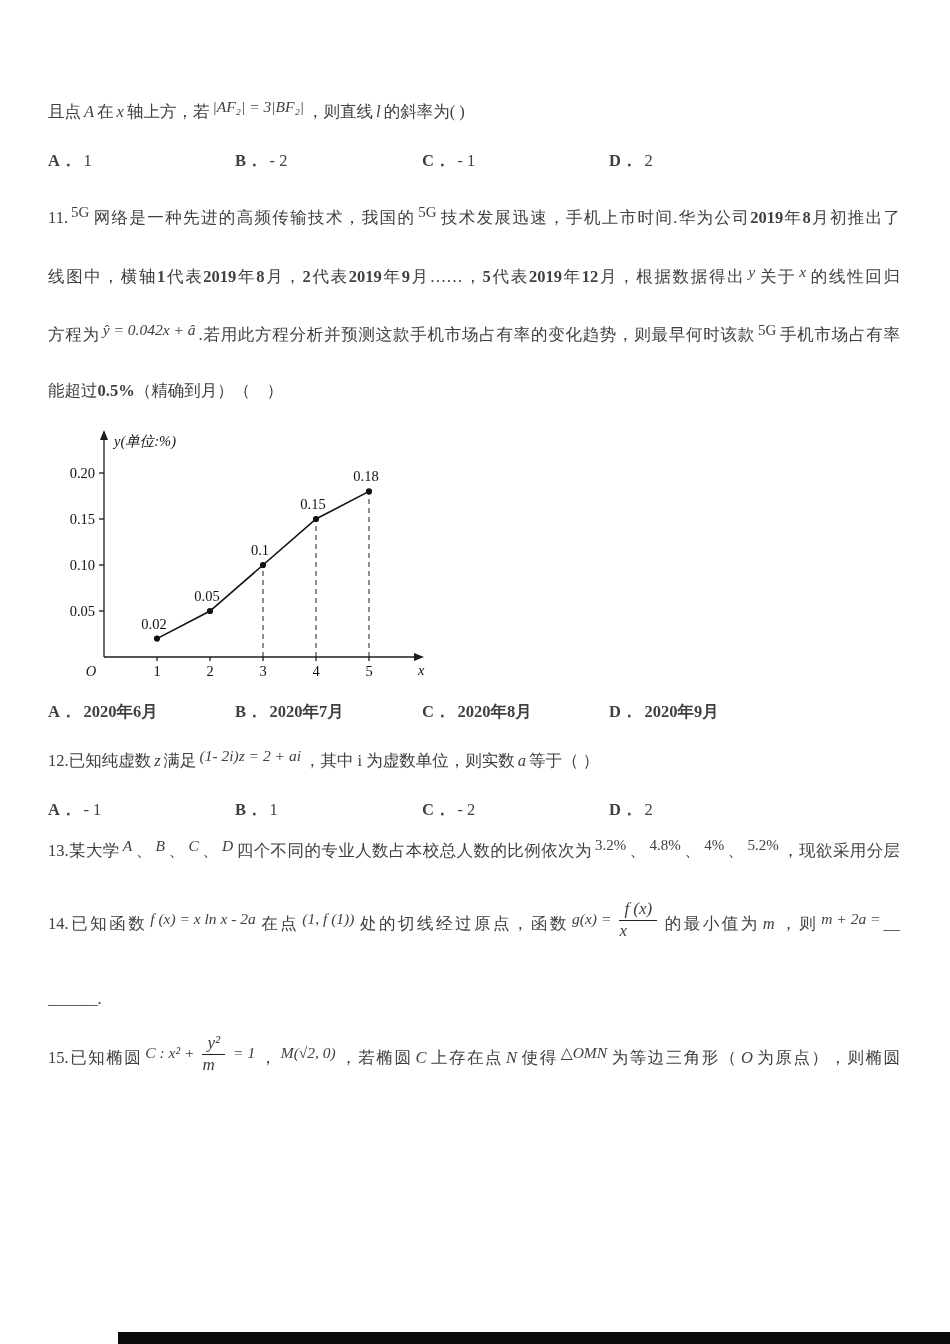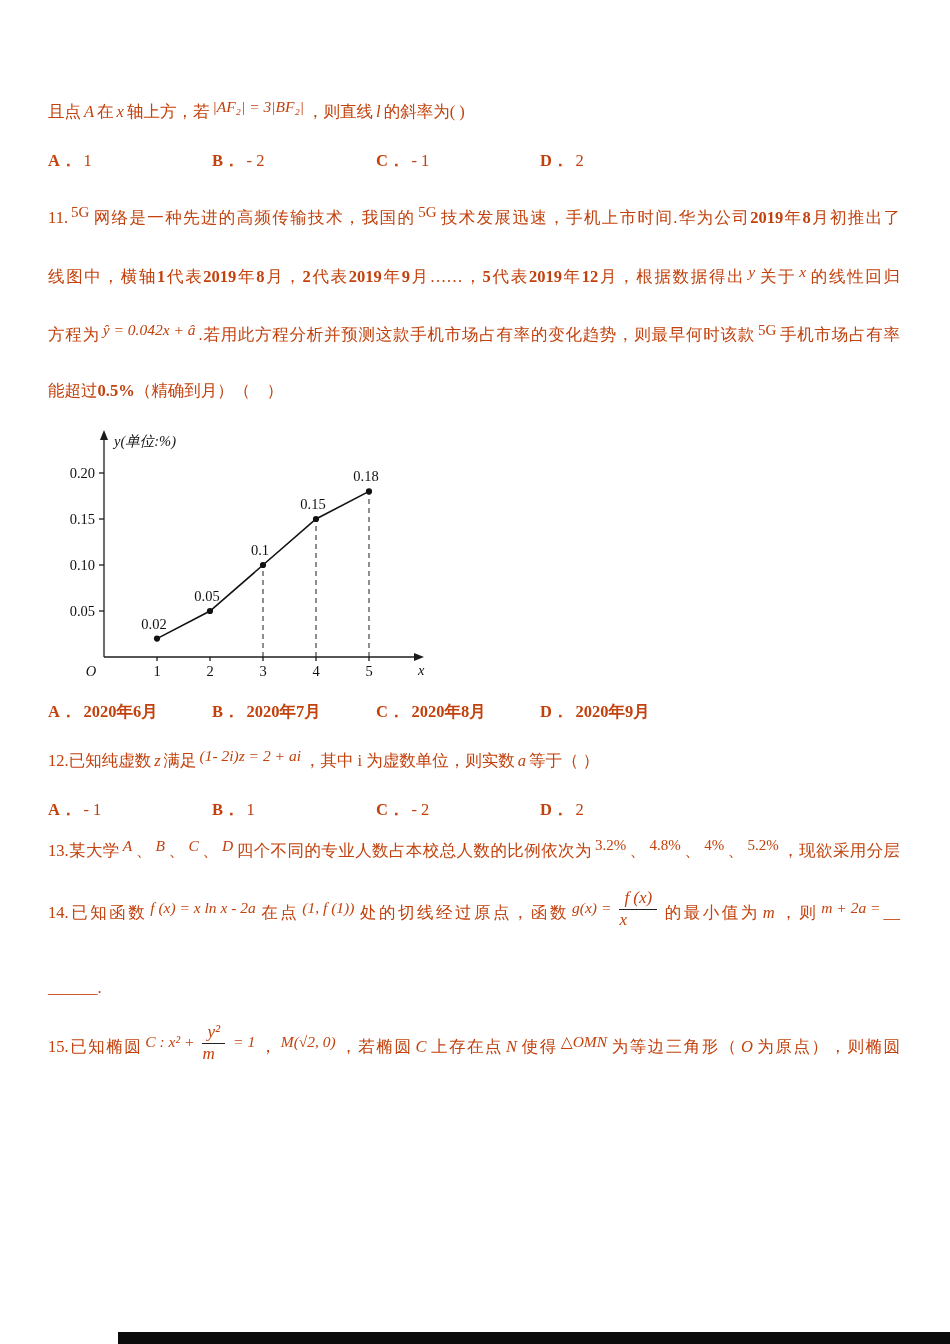--- a/index.html
+++ b/index.html
@@ -1,40 +1,40 @@
 <!DOCTYPE html>
 <html><head>
 <meta charset="utf-8">
 <style>
   html,body{margin:0;padding:0;background:#ffffff;}
   .page{
     width:950px;height:1344px;position:relative;background:#fff;
-    font-family:"Liberation Serif","DejaVu Serif",serif;color:#c2410c;
+    font-family:"Liberation Serif","DejaVu Serif",serif;color:#404040;
     font-size:16.5px;box-sizing:border-box;padding:96px 50px 0 48px;overflow:hidden;
   }
   .line{line-height:1.45;}
   .fill{text-align:justify;text-align-last:justify;}
   .seg-t{}
   .seg-b{font-weight:bold;}
   .seg-m{font-style:italic;margin:0 3px;}
   .seg-f{font-style:italic;vertical-align:0.32em;font-size:15.5px;margin:0 3px;display:inline-block;}
   .seg-r{vertical-align:0.38em;font-size:15px;margin:0 3px;display:inline-block;}
   .frac{display:inline-block;text-align:center;vertical-align:middle;font-style:italic;
         font-size:17px;margin:0 5px;line-height:1.1;transform:translateY(-5px);}
   .frac .num{display:block;border-bottom:1.2px solid #222;padding:0 5px 1px;}
   .frac .den{display:block;padding-top:1px;}
-  .opts{display:flex;}
+  .opts{display:flex;gap:23px;}
   .opt{width:164px;white-space:nowrap;}
   .opt:last-child{width:auto;}
   .opt-label{font-weight:bold;margin-right:7px;}
   .bold-vals .opt-text{font-weight:bold;}
   .mt-26{margin-top:26px}.mt-30{margin-top:30px}.mt-36{margin-top:36px}
   .mt-32{margin-top:32px}.mt-22{margin-top:22px}.mt-8{margin-top:8px}
   .mt-16{margin-top:16px}.mt-14{margin-top:14px}.mt-46{margin-top:46px}
-  .mt-38{margin-top:31px}.mt-42{margin-top:42px}.mt-28{margin-top:28px}
+  .mt-38{margin-top:42px}.mt-42{margin-top:42px}.mt-28{margin-top:28px}
   .chart-wrap{margin-top:22px;margin-left:6px;height:268px;}
   .chart-wrap svg{display:block;}
   .axis{stroke:#1c1c1c;stroke-width:1.3;}
   .arrow{fill:#1c1c1c;}
   .drop{stroke:#1c1c1c;stroke-width:1;stroke-dasharray:5 4;fill:none;}
   .dataline{fill:none;stroke:#111;stroke-width:1.6;}
   .dot{fill:#111;}
   .lab{font-family:"Liberation Serif","DejaVu Serif",serif;font-size:14.5px;fill:#111;}
   .ital{font-style:italic;}
   .scan-bar{position:absolute;left:118px;right:0;bottom:0;height:12px;background:#0b0b0b;}

